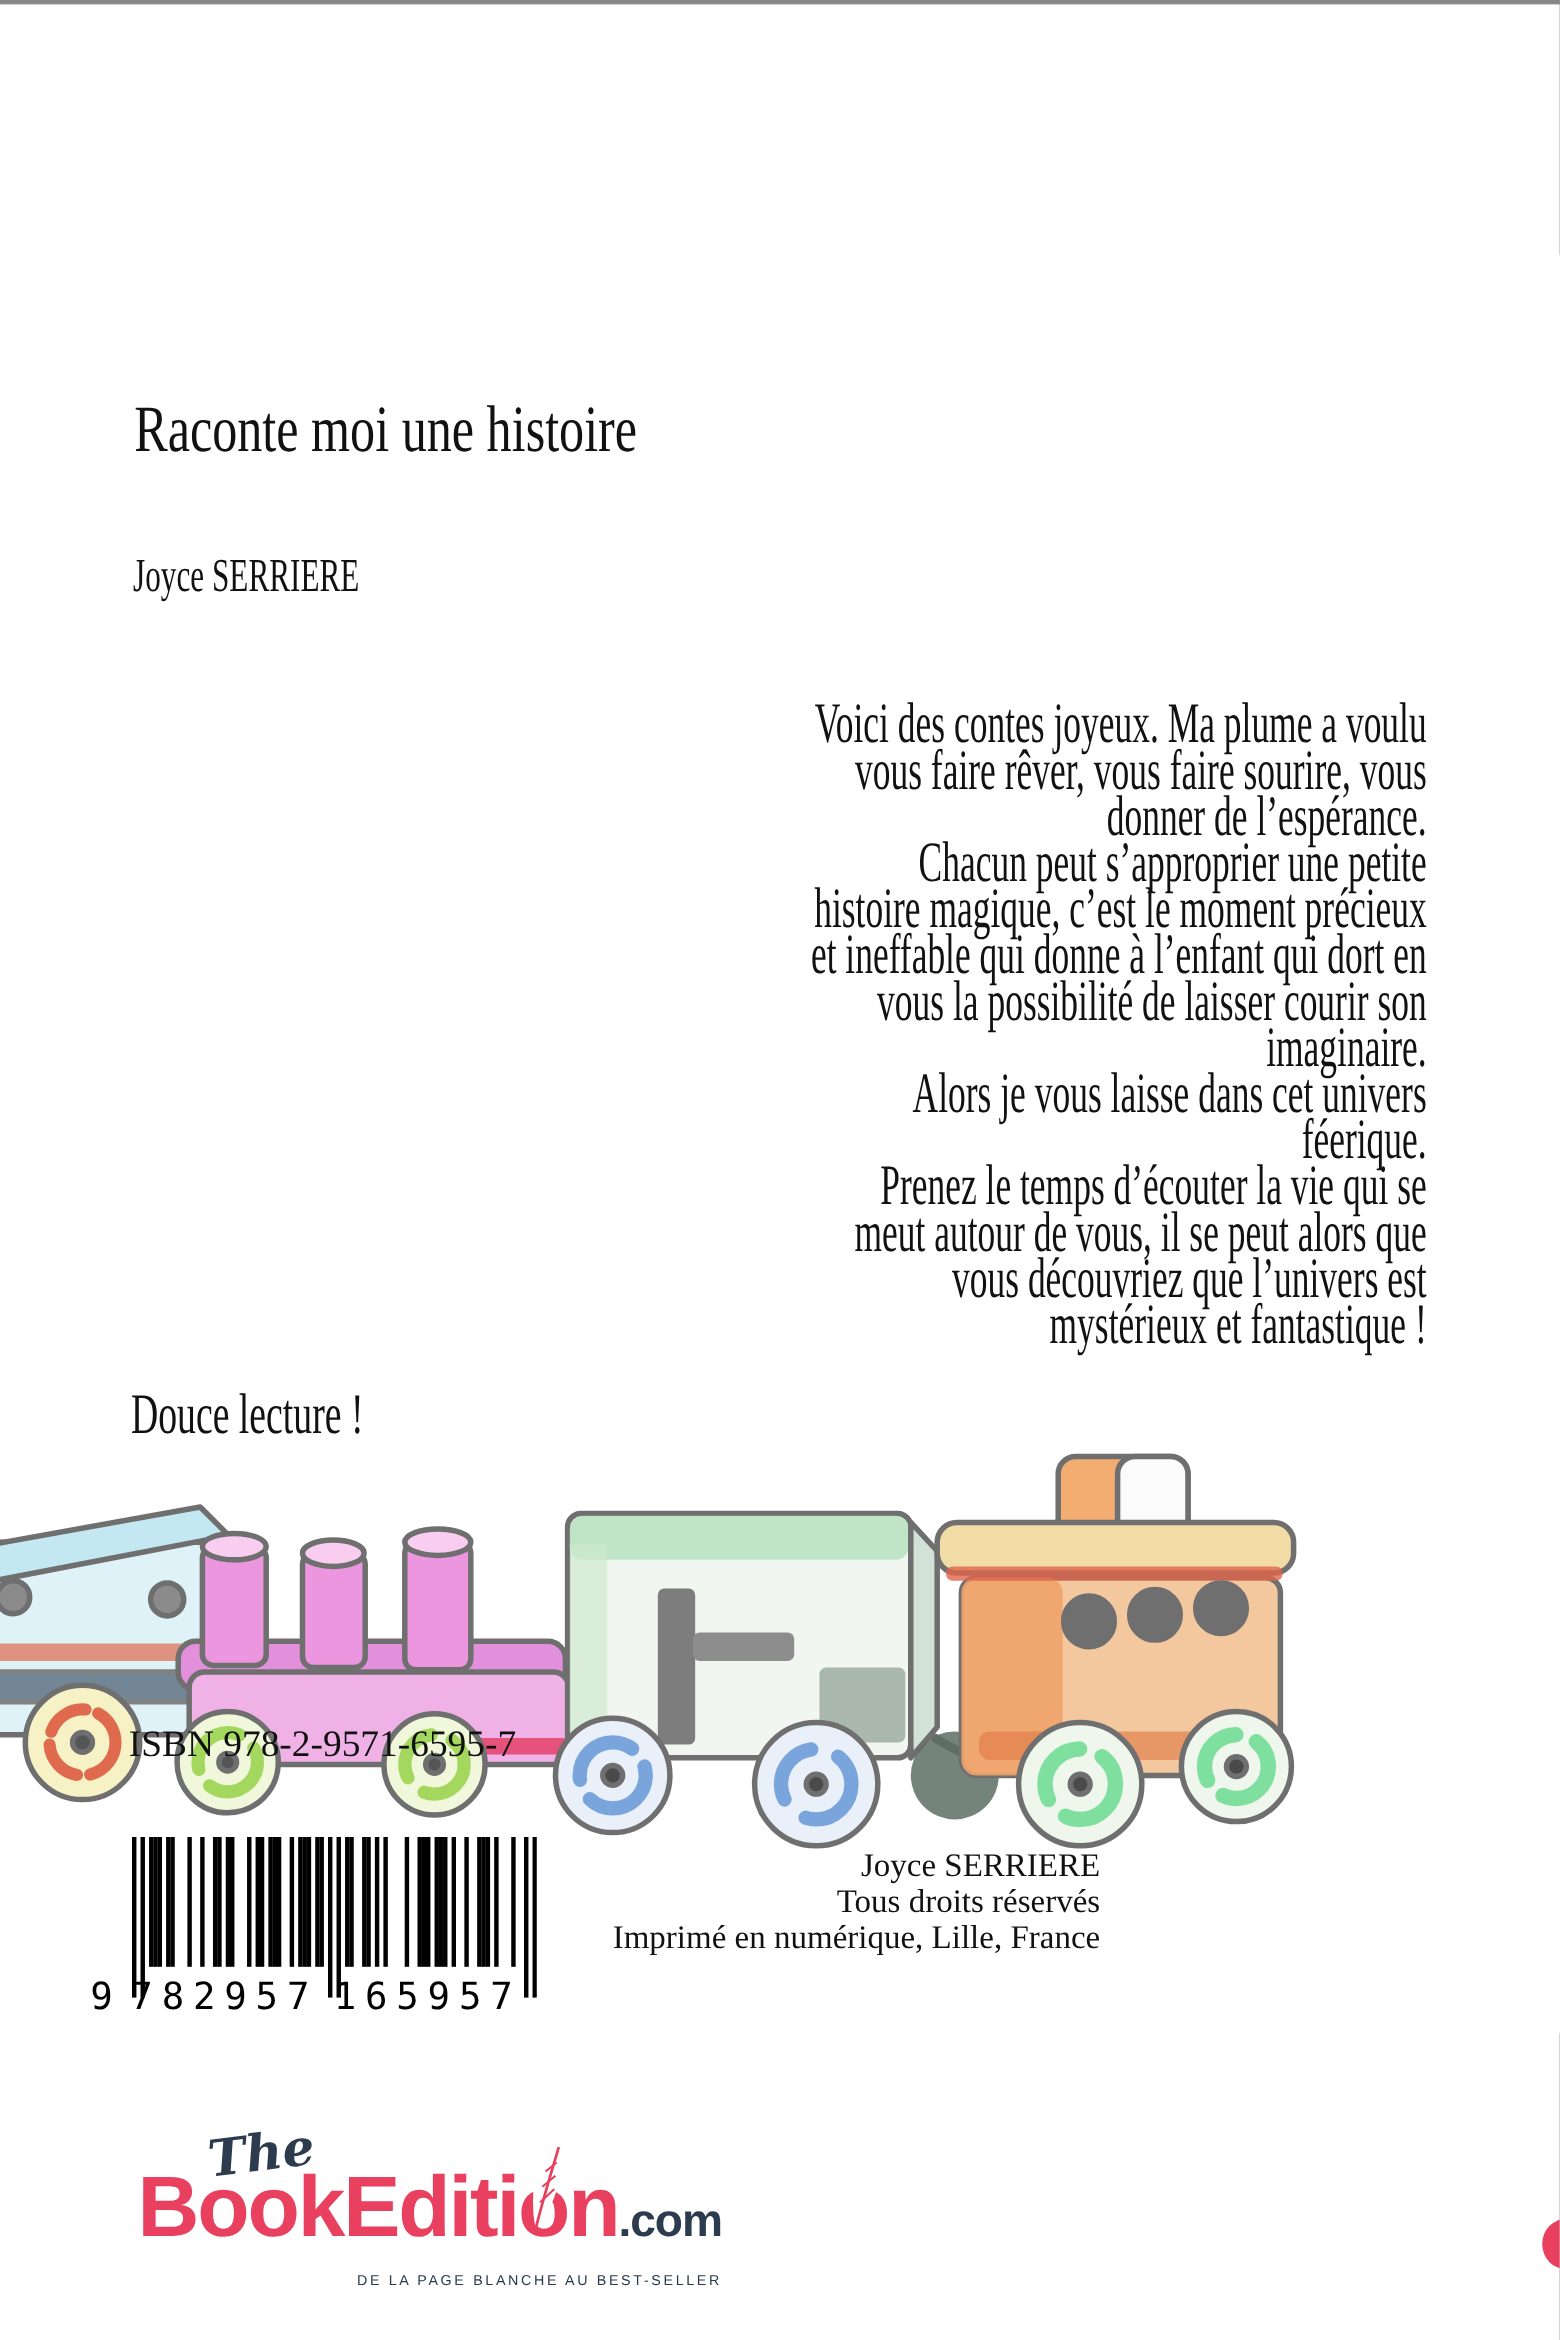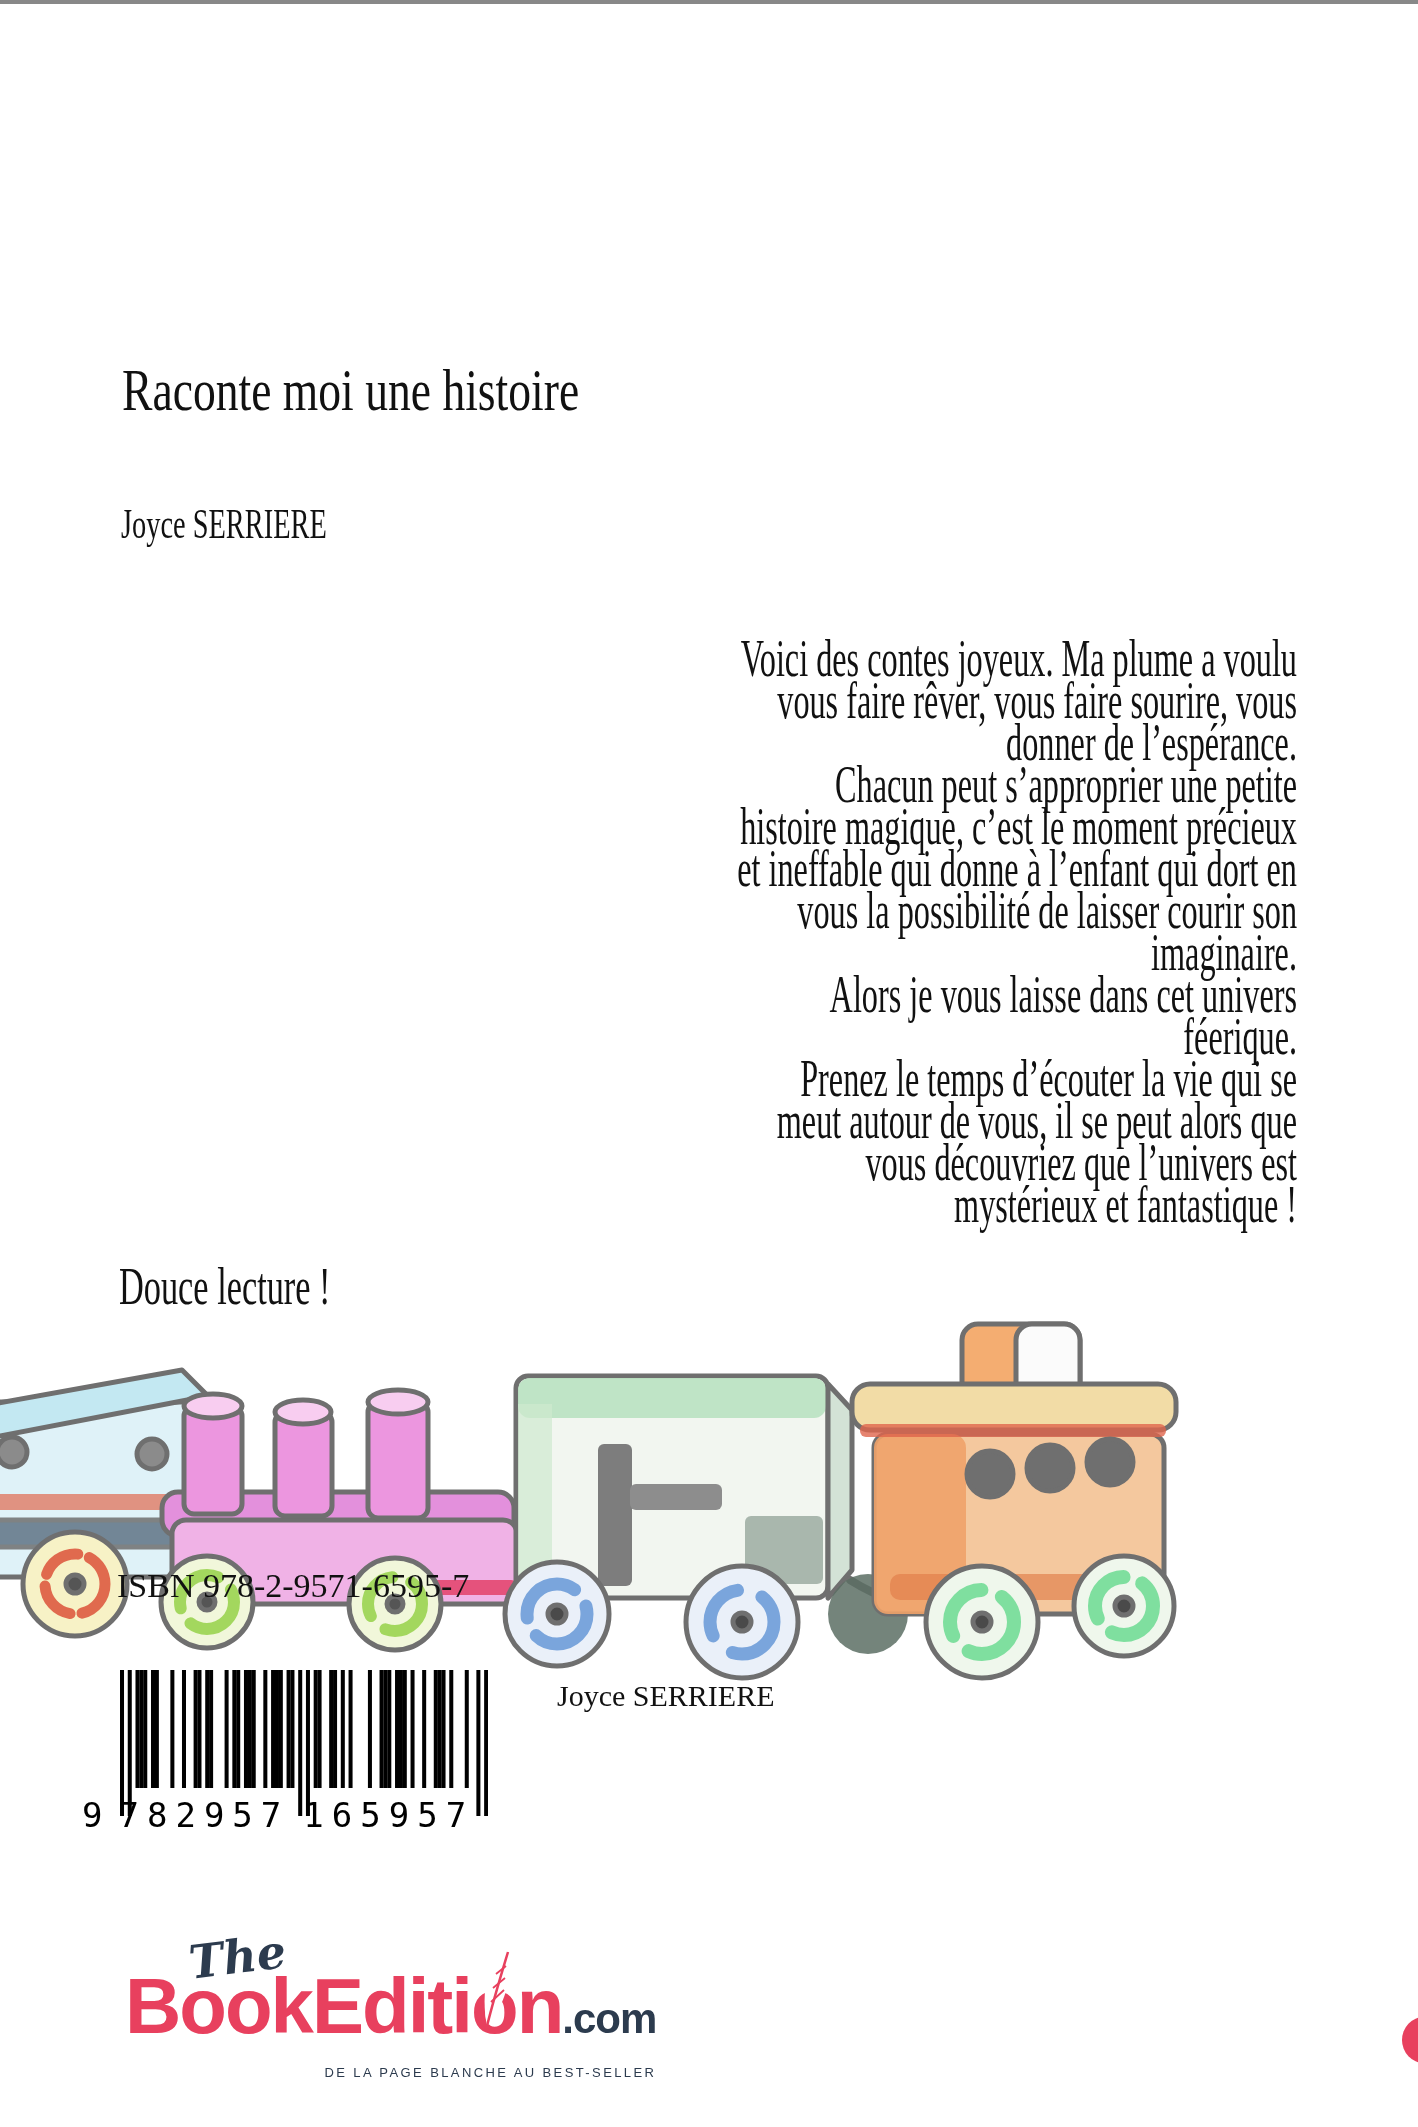--- a/index.html
+++ b/index.html
@@ -218,20 +218,22 @@
       </svg>
     <div class="barcode-digits">
       <span class="bc-first">9</span>
       <span class="bc-g1">782957</span>
       <span class="bc-g2">165957</span>
     </div>
   </div>
 
   <div class="colophon">
     <div class="colo-line">Joyce SERRIERE</div>
+    <div class="colo-line">Tous droits réservés</div>
+    <div class="colo-line">Imprimé en numérique, Lille, France</div>
   </div>
 
   <div class="logo">
     <div class="logo-the">The</div>
     <div class="logo-main"><span>BookEditi</span><span class="logo-o"><span>o</span><svg class="logo-feather" viewBox="0 0 46 92">
             <path d="M35,4 C43,26 39,56 21,82 L16,88 C11,64 13,30 29,8 Z" fill="#ffffff"></path>
             <path d="M16,88 C23,60 31,34 37,14" stroke="#E8405E" stroke-width="2.5" fill="none"></path>
             <path d="M20,64 L33,52 M22,50 L34,40 M25,36 L35,28" stroke="#E8405E" stroke-width="1.8" fill="none"></path>
           </svg></span><span>n</span><span class="logo-tld">.com</span></div>
     <div class="tagline">DE LA PAGE BLANCHE AU BEST-SELLER</div>

